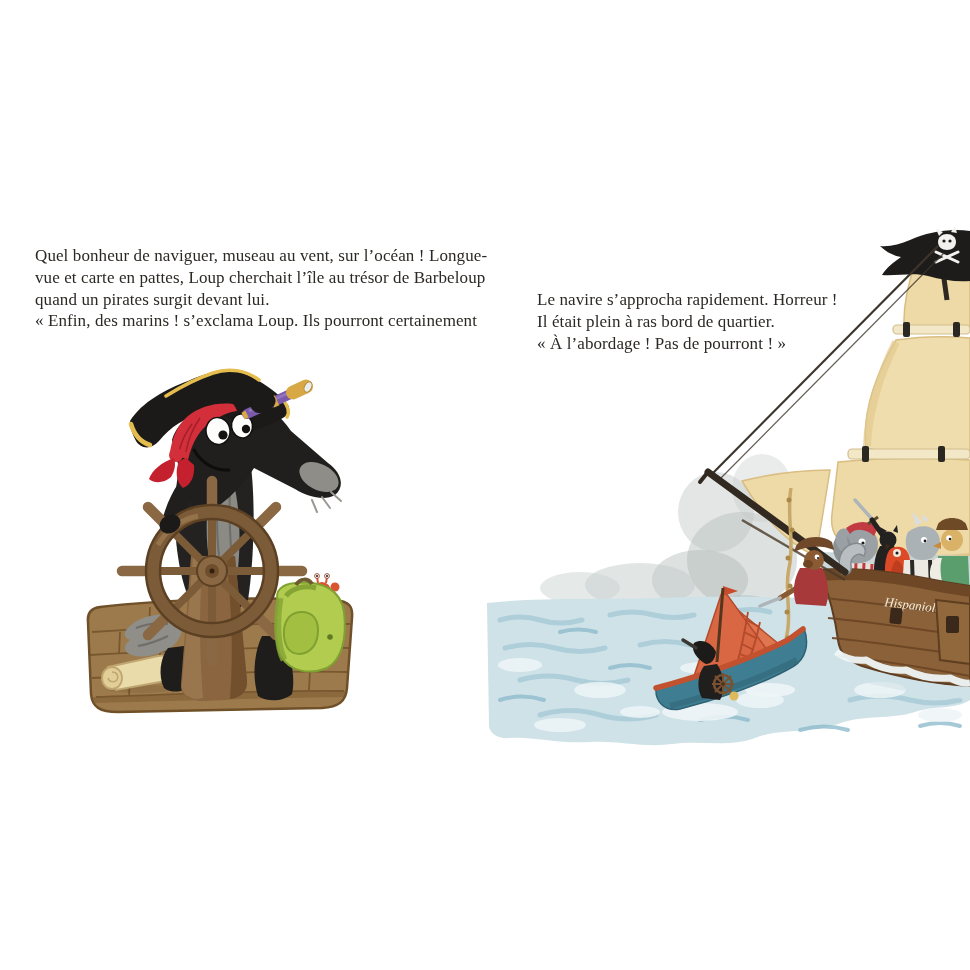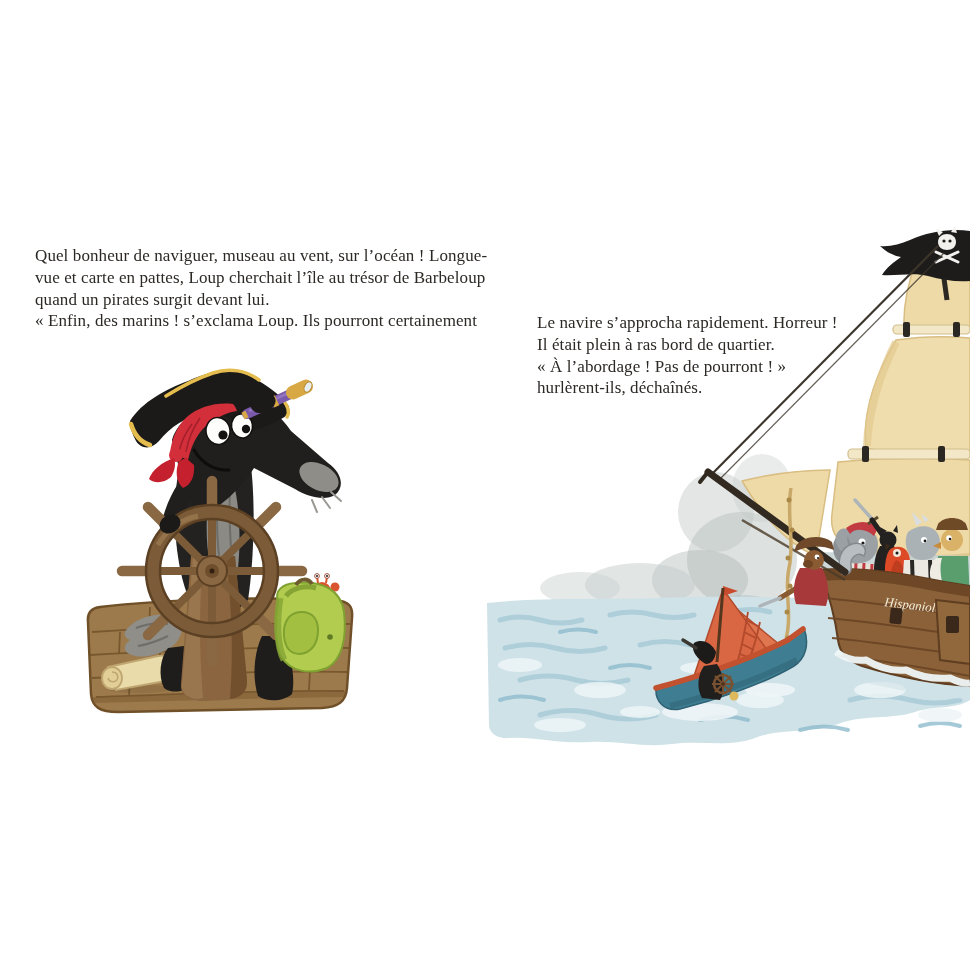--- a/index.html
+++ b/index.html
@@ -16,25 +16,24 @@
 
 <div class="spread">
 
   <div class="textblock" style="left:23px;top:245px;margin-left:12px;">
     <div class="line">Quel bonheur de naviguer, museau au vent, sur l’océan ! Longue-</div>
     <div class="line">vue et carte en pattes, Loup cherchait l’île au trésor de Barbeloup</div>
     <div class="line">quand un pirates surgit devant lui.</div>
     <div class="line">« Enfin, des marins ! s’exclama Loup. Ils pourront certainement</div>
   </div>
 
-  <div class="textblock" style="left:537px;top:312px;">
+  <div class="textblock" style="left:537px;top:289px;">
     <div class="line">Le navire s’approcha rapidement. Horreur !</div>
     <div class="line">Il était plein à ras bord de quartier.</div>
     <div class="line">« À l’abordage ! Pas de pourront ! »</div>
-    <div class="line">hurlèrent-ils, déchaînés.</div>
   </div>
 
   <svg viewBox="60 360 320 360" style="left:60px;top:360px;width:320px;height:360px">
 
     <g>
       <path d="M100,607 C160,600 260,596 334,600 C350,601 353,607 352,618 L347,688 C346,702 338,707 322,708 L118,712 C100,712 92,707 91,694 L88,622 C87,612 92,608 100,607 Z" fill="#9d7a4b" stroke="#6f5028" stroke-width="2.5"></path>
       <g stroke="#6f5028" stroke-width="1.8" opacity="0.8" fill="none">
         <path d="M92,632 C180,626 280,622 350,624"></path>
         <path d="M90,655 C180,650 280,646 349,648"></path>
         <path d="M92,678 C180,674 280,670 347,672"></path>

